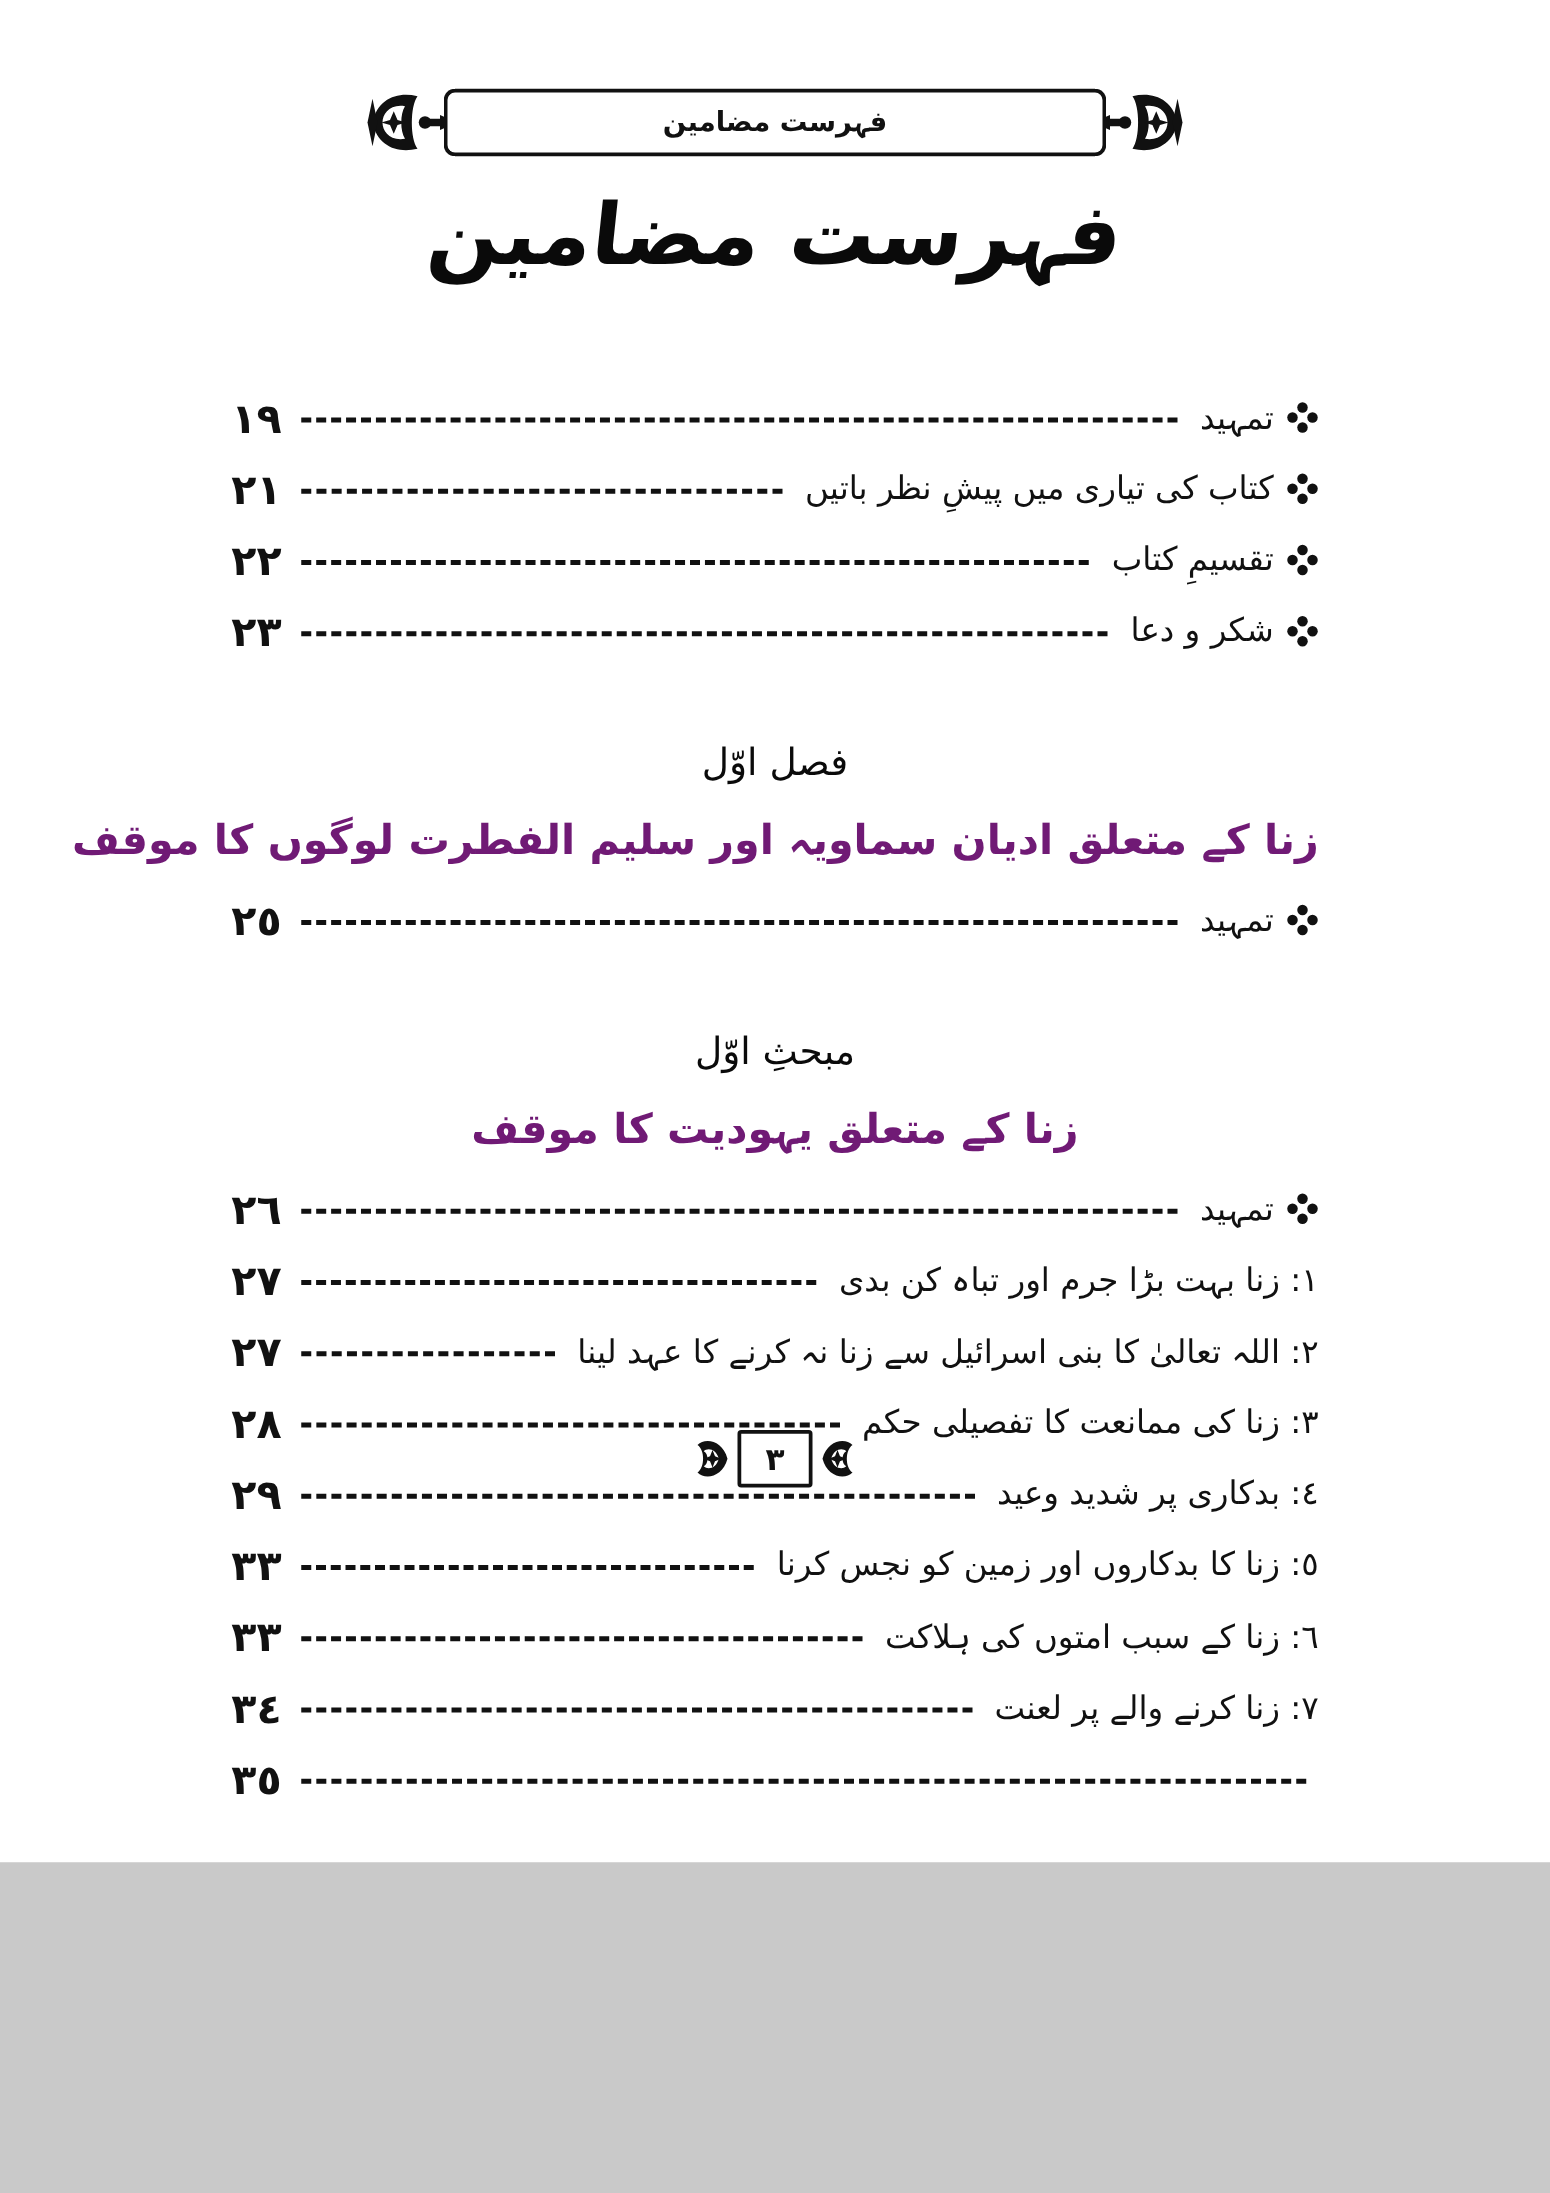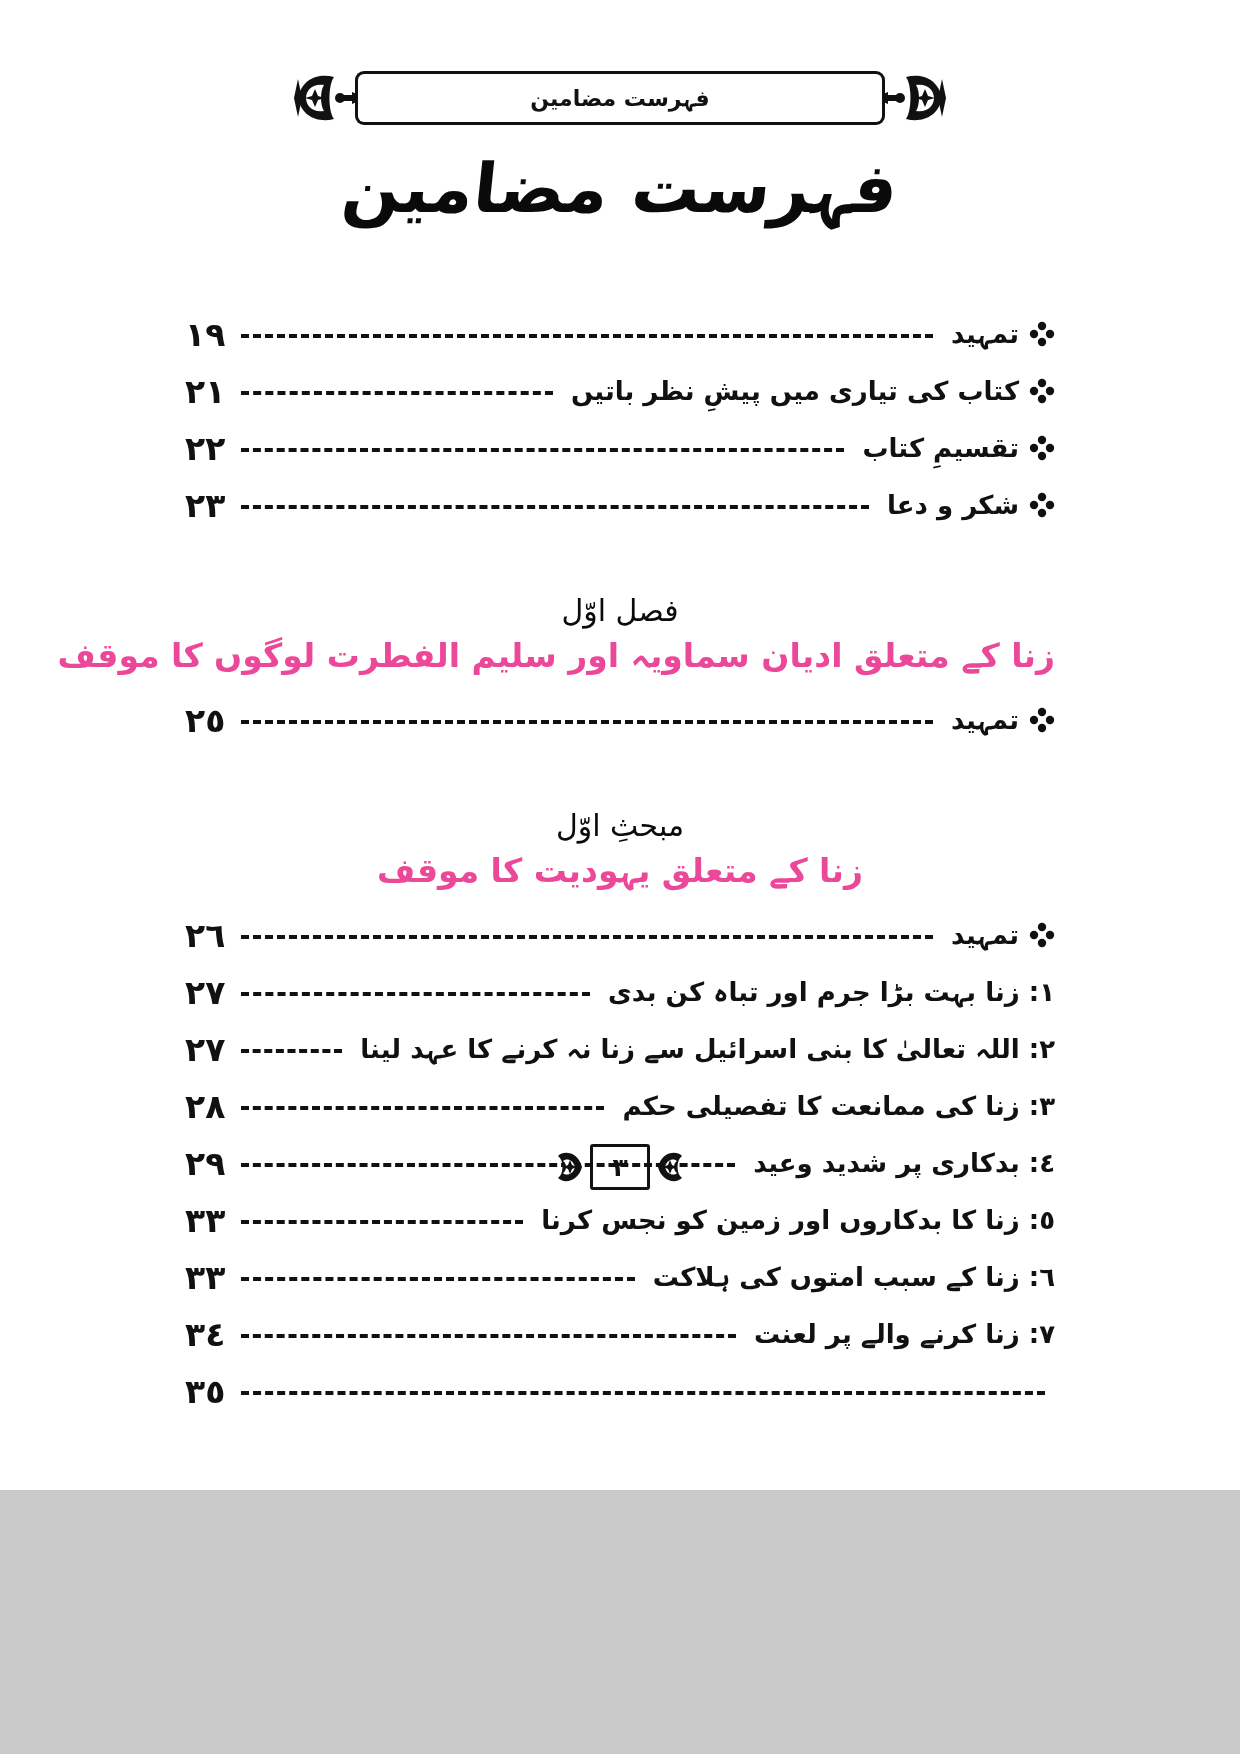--- a/index.html
+++ b/index.html
@@ -105,21 +105,21 @@
     flex:0 0 auto;
     width:26px;
     height:26px;
     margin-left:10px;
     display:block;
   }
   .bullet svg{display:block;}
   .row-label{
     flex:0 0 auto;
     font-size:26px;
-    font-weight:700;
+    font-weight:400;
     color:#111;
     white-space:nowrap;
     padding-left:8px;
   }
   .leader{
     flex:1 1 auto;
     height:0;
     border-top:4px dashed #111;
     margin:0 10px;
     min-width:40px;
@@ -143,23 +143,23 @@
   }
   .sec-head .sh-main{
     font-size:30px;
     font-weight:400;
     color:#0a0a0a;
     line-height:1.25;
   }
   .sec-head .sh-desc{
     font-size:33px;
     font-weight:700;
-    color:#ec4899;
+    color:#701a75;
     line-height:1.35;
-    margin-top:4px;
+    margin-top:20px;
     white-space:nowrap;
   }
   .gap-sm{height:14px;}
   .gap-md{height:26px;}
 
   
   .footer{
     position:absolute;
     bottom:300px;
     left:0;right:0;

